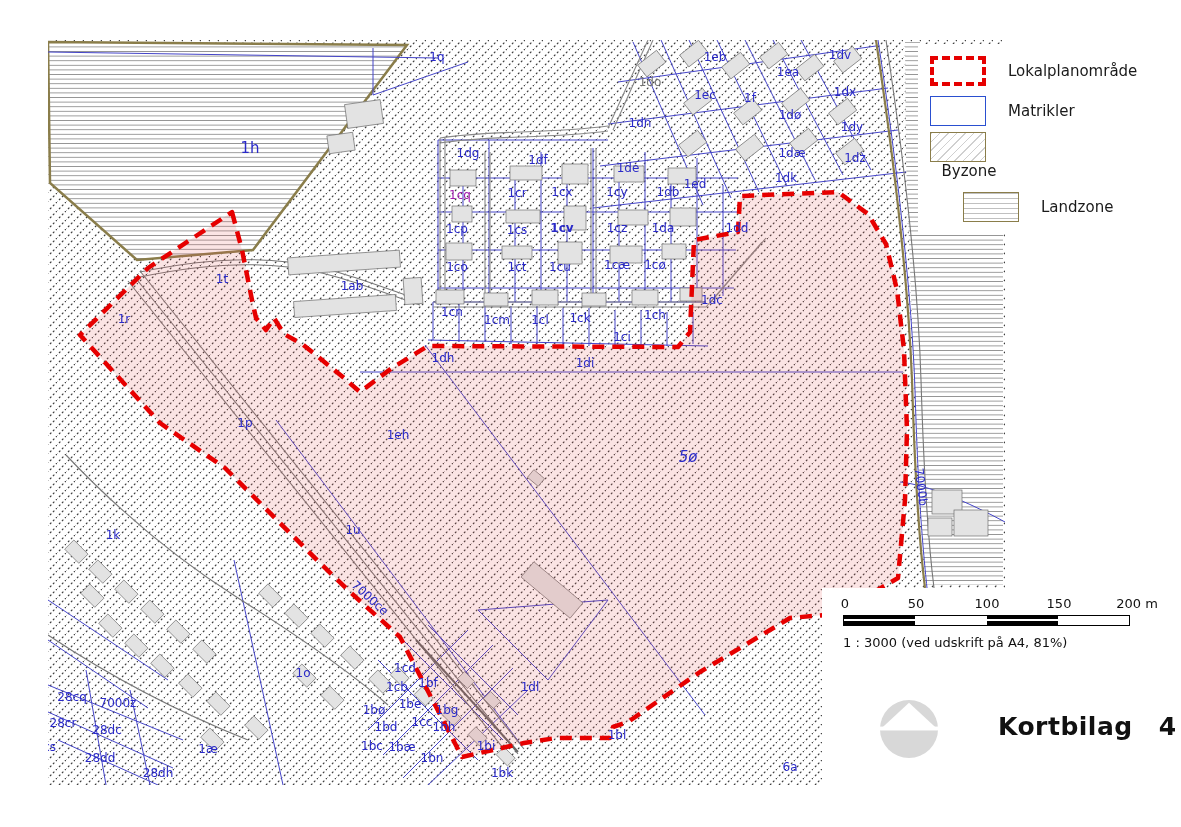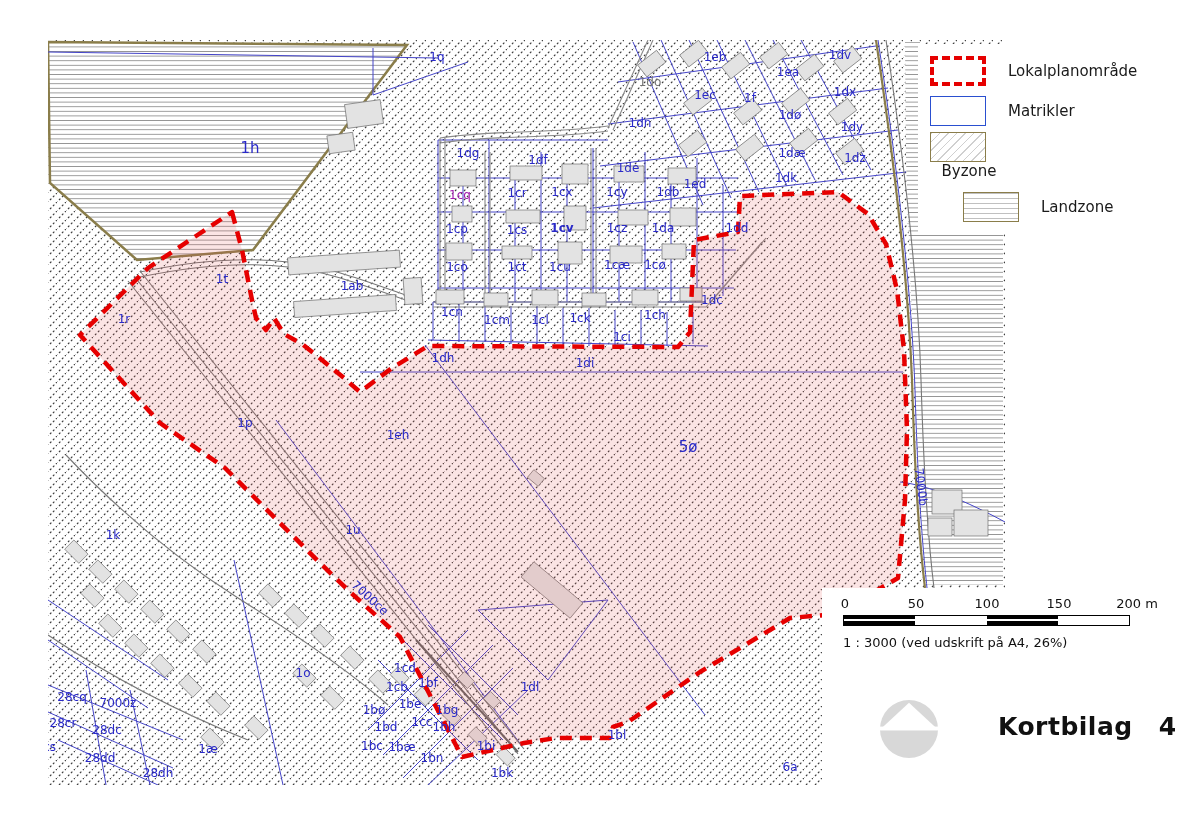--- a/index.html
+++ b/index.html
@@ -259,21 +259,21 @@
         <span class="plabel" style="left: 807px; top: 118px; color: rgb(42, 42, 200);">1dz</span>
         <span class="plabel" style="left: 738px; top: 138px; color: rgb(42, 42, 200);">1dk</span>
         <span class="plabel" style="left: 304px; top: 246px; color: rgb(42, 42, 200);">1ab</span>
         <span class="plabel" style="left: 174px; top: 239px; color: rgb(42, 42, 200);">1t</span>
         <span class="plabel" style="left: 76px; top: 279px; color: rgb(42, 42, 200);">1r</span>
         <span class="plabel" style="left: 197px; top: 383px; color: rgb(42, 42, 200);">1p</span>
         <span class="plabel" style="left: 305px; top: 490px; color: rgb(42, 42, 200);">1u</span>
         <span class="plabel" style="left: 350px; top: 395px; color: rgb(42, 42, 200);">1eh</span>
         <span class="plabel" style="left: 395px; top: 318px; color: rgb(42, 42, 200);">1dh</span>
         <span class="plabel" style="left: 537px; top: 323px; color: rgb(42, 42, 200);">1di</span>
-        <span class="plabel" style="left: 640px; top: 407px; color: rgb(42, 42, 200); font-size: 15px;">5ø</span>
+        <span class="plabel" style="left: 640px; top: 417px; color: rgb(42, 42, 200); font-size: 15px; font-style: italic;">5ø</span>
         <span class="plabel" style="left: 482px; top: 647px; color: rgb(42, 42, 200);">1dl</span>
         <span class="plabel" style="left: 65px; top: 495px; color: rgb(42, 42, 200);">1k</span>
         <span class="plabel" style="left: 255px; top: 633px; color: rgb(42, 42, 200);">1o</span>
         <span class="plabel" style="left: 160px; top: 709px; color: rgb(42, 42, 200);">1æ</span>
         <span class="plabel" style="left: 24px; top: 657px; color: rgb(42, 42, 200);">28cq</span>
         <span class="plabel" style="left: 70px; top: 663px; color: rgb(42, 42, 200);">7000z</span>
         <span class="plabel" style="left: 15px; top: 683px; color: rgb(42, 42, 200);">28cr</span>
         <span class="plabel" style="left: 59px; top: 690px; color: rgb(42, 42, 200); text-align: center;">28dc</span>
         <span class="plabel" style="left: -6px; top: 707px; color: rgb(42, 42, 200);">28cs</span>
         <span class="plabel" style="left: 52px; top: 718px; color: rgb(42, 42, 200);">28dd</span>
@@ -327,21 +327,21 @@
         <span style="left:144px;">100</span>
         <span style="left:216px;">150</span>
         <span style="left:294px;">200 m</span>
       </div>
       <div class="sb-bar">
         <div class="seg dark"></div>
         <div class="seg light"></div>
         <div class="seg dark"></div>
         <div class="seg light"></div>
       </div>
-      <div class="sb-caption">1 : 3000 (ved udskrift på A4, 26%)</div>
+      <div class="sb-caption">1 : 3000 (ved udskrift på A4, 81%)</div>
     </div>
 
     <div class="title-block">
       <svg class="logo" viewBox="0 0 64 64">
         <circle cx="32" cy="32" r="30" fill="#d8d8d8"></circle>
         <polygon points="32,5 59,30 5,30" fill="#ffffff"></polygon>
         <rect x="0" y="29.5" width="64" height="4" fill="#ffffff"></rect>
       </svg>
       <div class="title-text">
         <div class="title-main">

